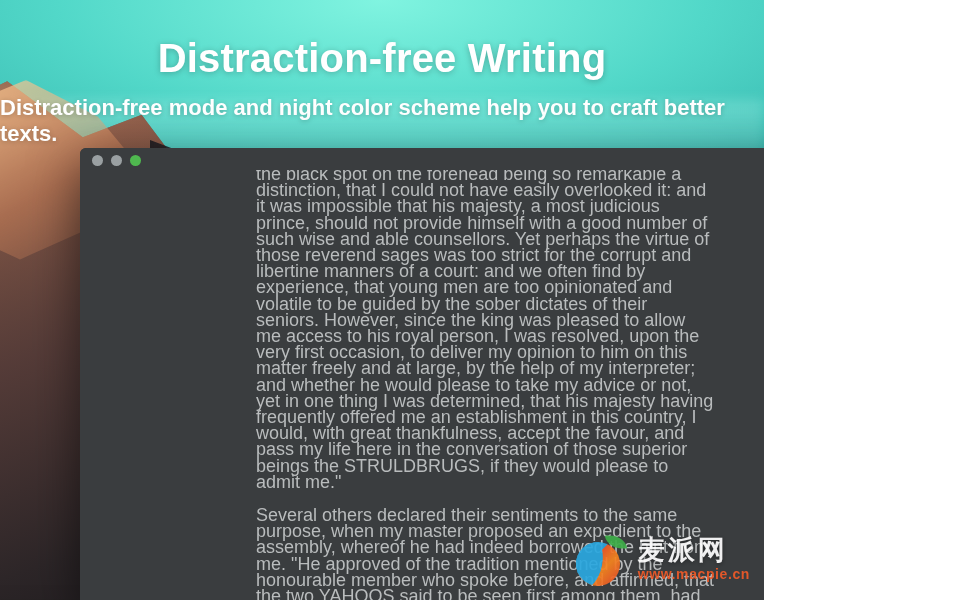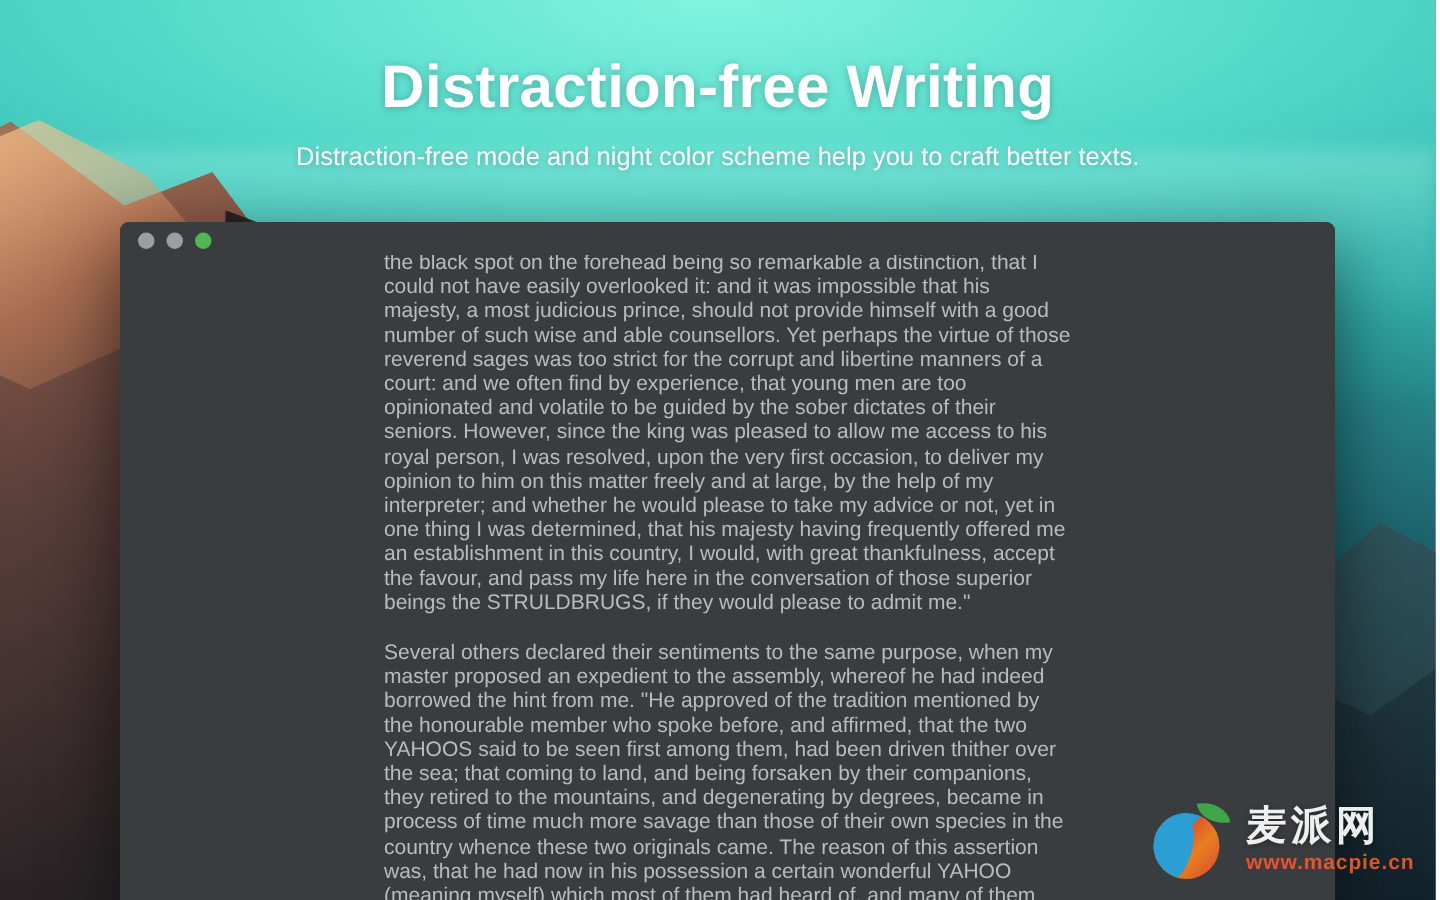--- a/index.html
+++ b/index.html
@@ -6,24 +6,24 @@
     margin: 0;
     padding: 0;
     width: 960px;
     height: 600px;
     overflow: hidden;
     font-family: "Liberation Sans", sans-serif;
   }
 
   .screen {
     position: relative;
-    width: 957px;
+    width: 764px;
     height: 600px;
     overflow: hidden;
-    background: #4c1d95;
+    background: #0f172a;
   }
 
   
   .wallpaper {
     position: absolute;
     inset: 0;
     background:
       
       radial-gradient(ellipse 120% 60% at 50% 0%, rgba(130,245,225,0.95) 0%, rgba(80,215,200,0.85) 35%, rgba(40,170,165,0.6) 60%, rgba(20,90,100,0.2) 85%),
       linear-gradient(to bottom, #5fe0cf 0%, #56d5c6 18%, #3bb6ad 32%, #2a8c8e 45%, #1f5f6b 62%, #16404c 80%, #102b36 100%);
@@ -113,24 +113,23 @@
     color: #ffffff;
     font-size: 40px;
     font-weight: bold;
     letter-spacing: 0.2px;
     text-shadow: 0 1px 6px rgba(0,0,0,0.25);
   }
   .subhead {
     position: absolute;
     left: 0; right: 0;
     top: 95px;
-    text-align: center;
     color: #ffffff;
-    font-size: 17px;
-    font-weight: 400;
+    font-size: 22px;
+    font-weight: 700;
     text-shadow: 0 1px 5px rgba(0,0,0,0.22);
   }
 
   
   .window {
     position: absolute;
     left: 80px;
     top: 148px;
     width: 810px;
     height: 452px;
@@ -172,21 +171,21 @@
     position: absolute;
     left: 0;
     right: 0;
     top: -4px;
     padding: 0;
   }
   .doc p {
     width: 458px;
     margin: 0 auto 17px auto;
     color: #b9bcbd;
-    font-size: 14px;
+    font-size: 18px;
     line-height: 16.2px;
     text-align: left;
     font-family: "Liberation Sans", sans-serif;
   }
   .doc p.first {
     margin-top: 0;
   }
 
   
   .watermark {

